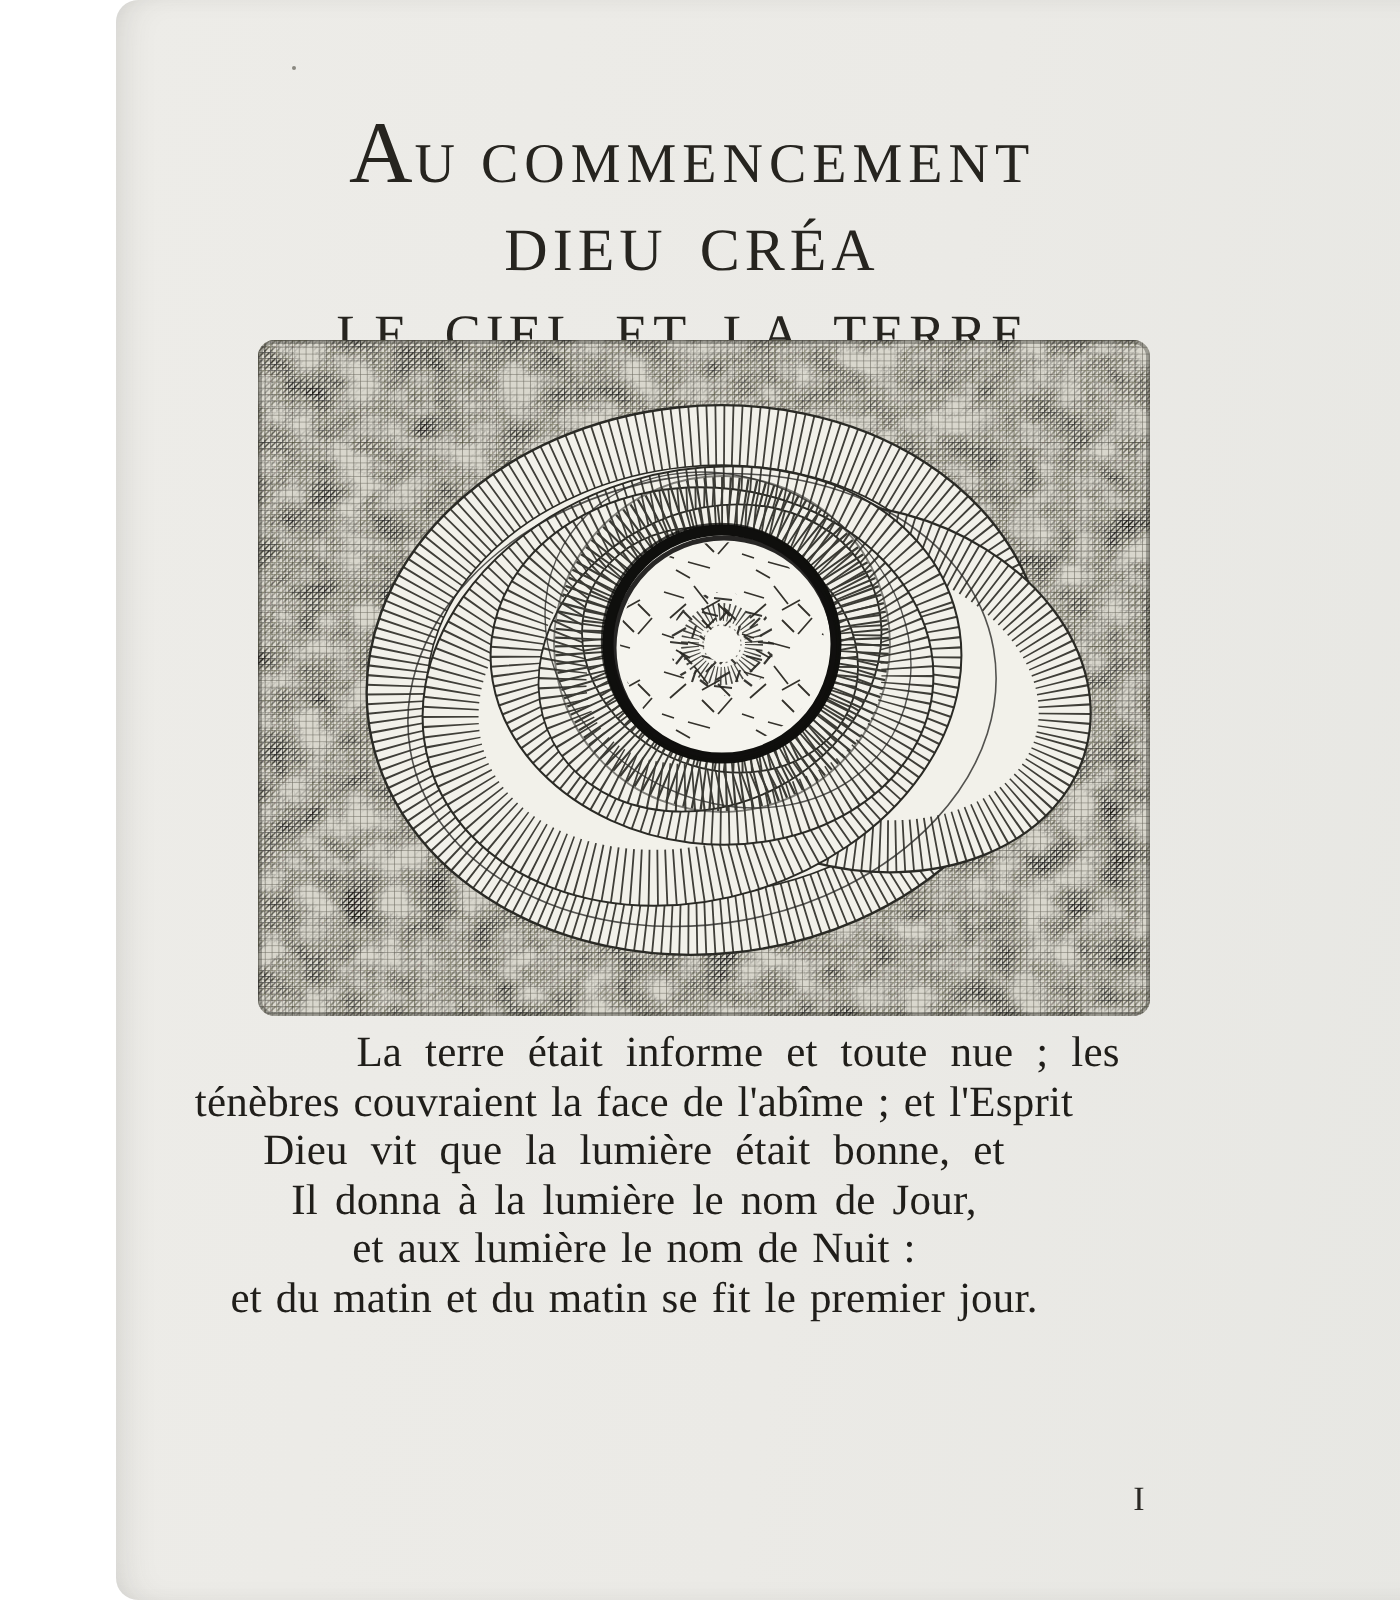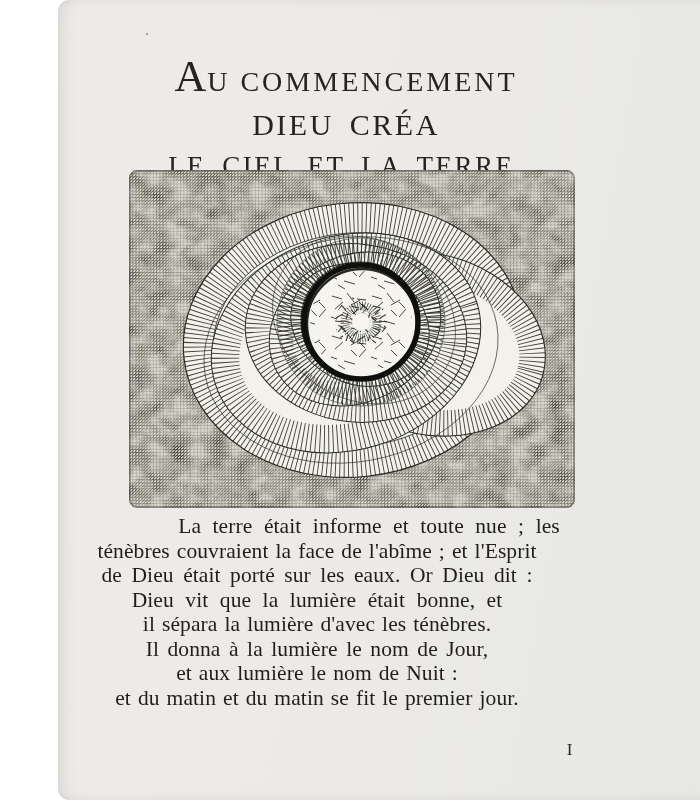--- a/index.html
+++ b/index.html
@@ -144,23 +144,21 @@
         </g>
 
         <rect x="1" y="1" width="444" height="336" rx="7" fill="none" stroke="#2b2b26" stroke-width="2" opacity="0.35"></rect>
       </g>
     </svg>
   </figure>
 
   <main class="bodytext">
       <div class="bline bl0">La terre était informe et toute nue ; les</div>
       <div class="bline bl1">ténèbres couvraient la face de l'abîme ; et l'Esprit</div>
-      <div class="bline bl2">de Dieu était porté sur les eaux. Or Dieu dit :</div>
       <div class="bline bl4">Dieu vit que la lumière était bonne, et</div>
-      <div class="bline bl5">il sépara la lumière d'avec les ténèbres.</div>
       <div class="bline bl6">Il donna à la lumière le nom de Jour,</div>
       <div class="bline bl7">et aux lumière le nom de Nuit :</div>
       <div class="bline bl8">et du matin et du matin se fit le premier jour.</div>
     </main>
 
   <div class="folio">I</div>
 
 </div>
 
 </body></html>

